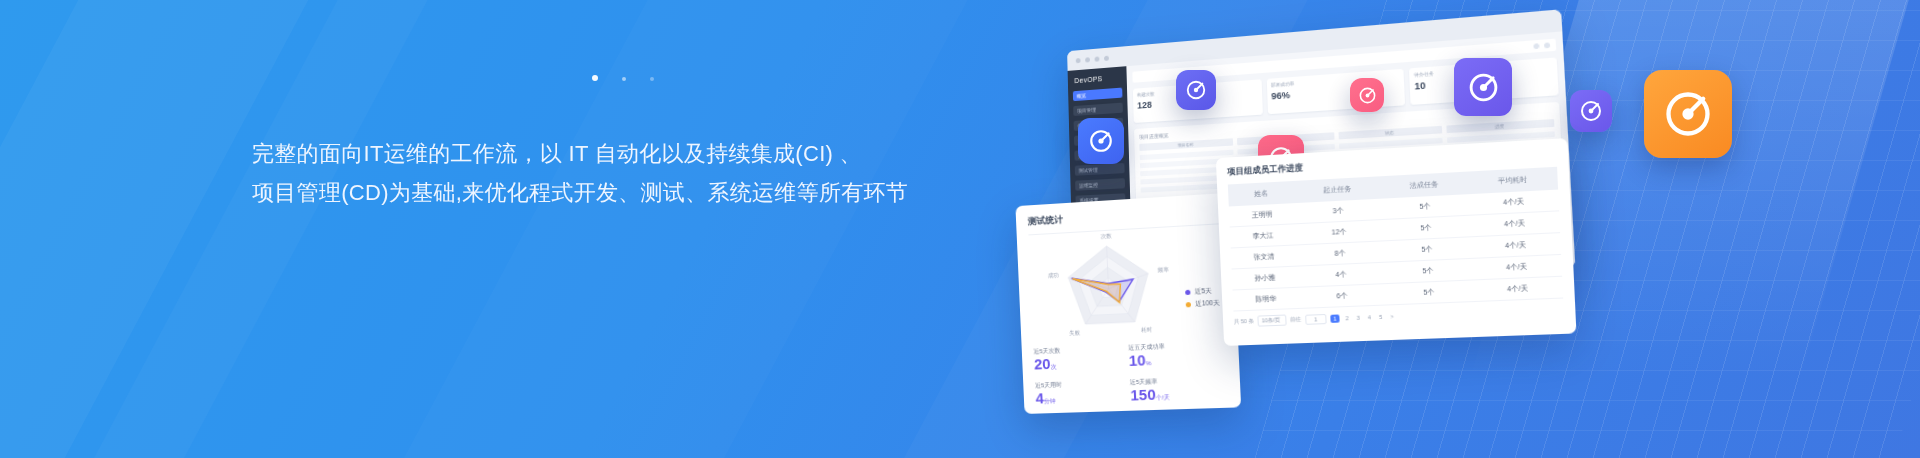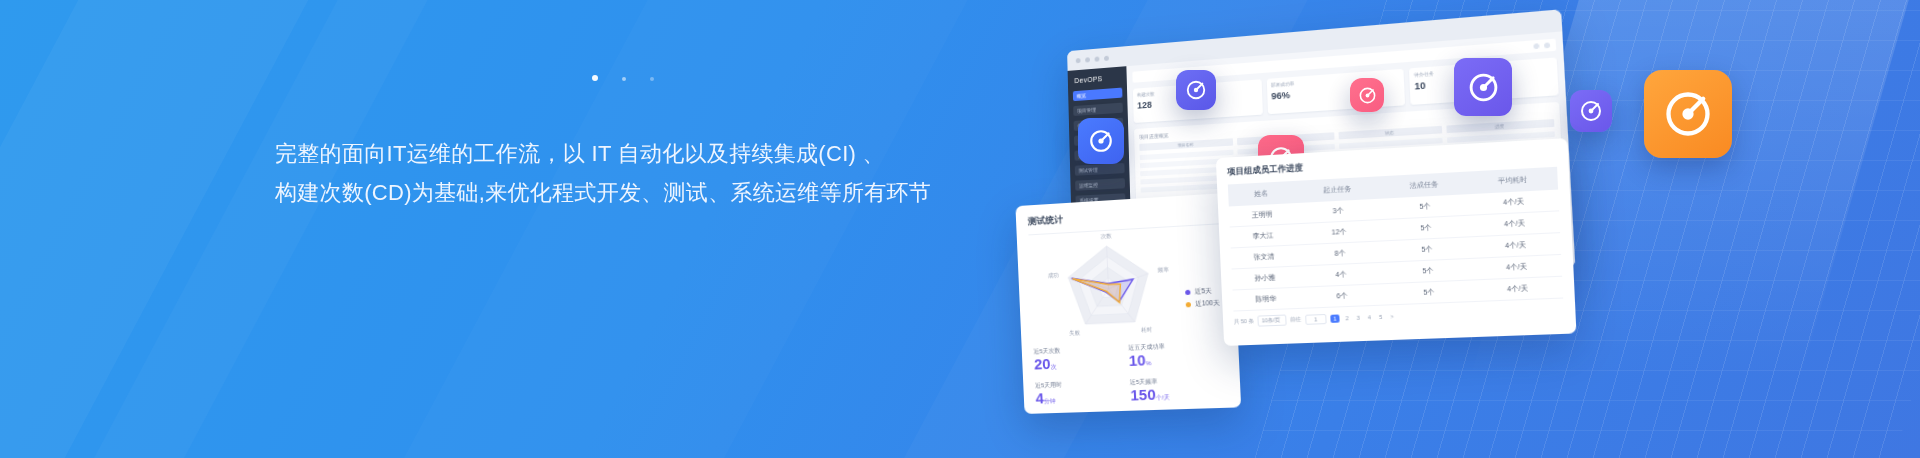--- a/index.html
+++ b/index.html
@@ -66,21 +66,21 @@
     white-space:nowrap;
   }
   .hero-sub {
     margin-top:34px;
     font-size:22px;
     line-height:39px;
     color:#eef5ff;
     font-weight:400;
     letter-spacing:.3px;
   }
-  .hero-sub div { white-space:nowrap;margin-left:23px; }
+  .hero-sub div { white-space:nowrap; }
 
   
   .illus {
     position:absolute;
     left:1030px; top:10px;
     width:900px; height:440px;
   }
 
   
   .browser {
@@ -222,21 +222,21 @@
 
   <div class="dots">
     <i class="d1"></i>
     <i class="d2"></i>
     <i class="d3"></i>
   </div>
 
   <div class="copy">
     <div class="hero-sub">
       <div>完整的面向IT运维的工作流，以 IT 自动化以及持续集成(CI) 、</div>
-      <div>构建次数(CD)为基础,来优化程式开发、测试、系统运维等所有环节</div>
+      <div>项目管理(CD)为基础,来优化程式开发、测试、系统运维等所有环节</div>
     </div>
   </div>
 
   <div class="illus">
 
     <div class="browser">
       <div class="browser-bar">
         <i></i>
         <i></i>
         <i></i>

